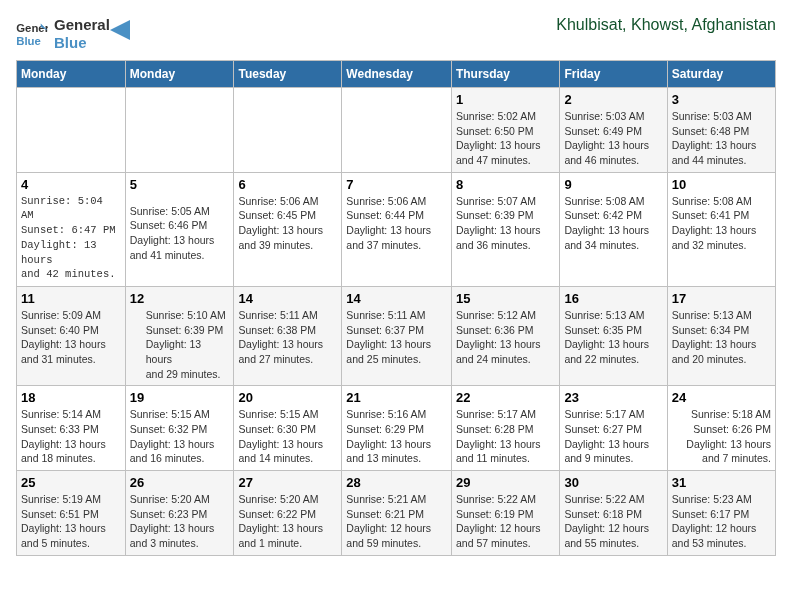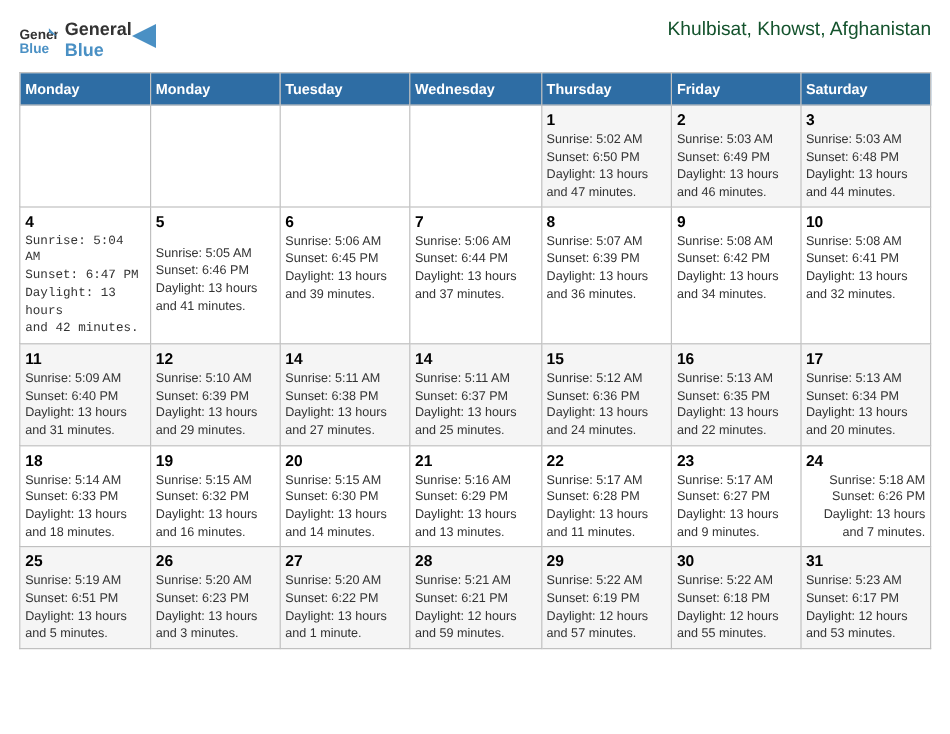--- a/index.html
+++ b/index.html
@@ -195,21 +195,21 @@
       <tr>
         <td>
           <span class="day-num">11</span>
           <div class="day-info" style="white-space: pre-line;">Sunrise: 5:09 AM
 Sunset: 6:40 PM
 Daylight: 13 hours
 and 31 minutes.</div>
         </td>
         <td>
           <span class="day-num">12</span>
-          <div class="day-info" style="white-space: pre-line;">Sunrise: 5:10 AM
+          <div class="day-info" style="white-space: pre-line; margin-left: 16px;">Sunrise: 5:10 AM
 Sunset: 6:39 PM
 Daylight: 13 hours
 and 29 minutes.</div>
         </td>
         <td>
           <span class="day-num">14</span>
           <div class="day-info" style="white-space: pre-line;">Sunrise: 5:11 AM
 Sunset: 6:38 PM
 Daylight: 13 hours
 and 27 minutes.</div>

